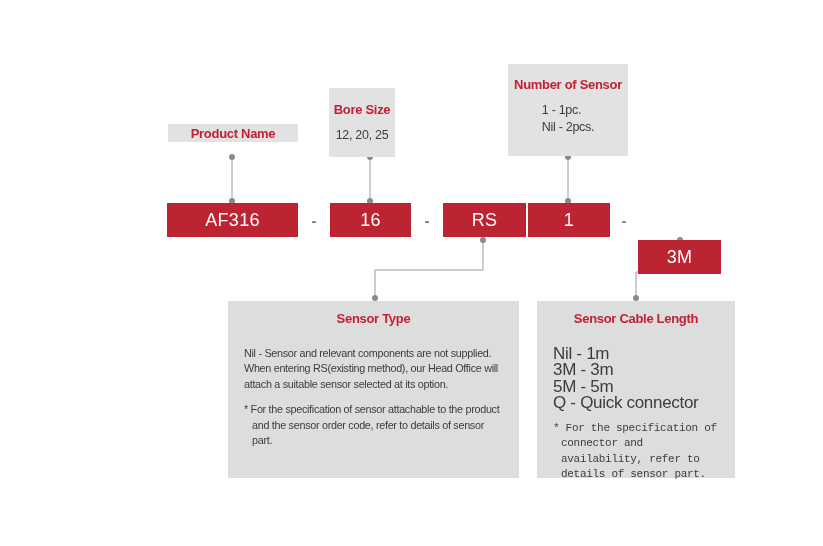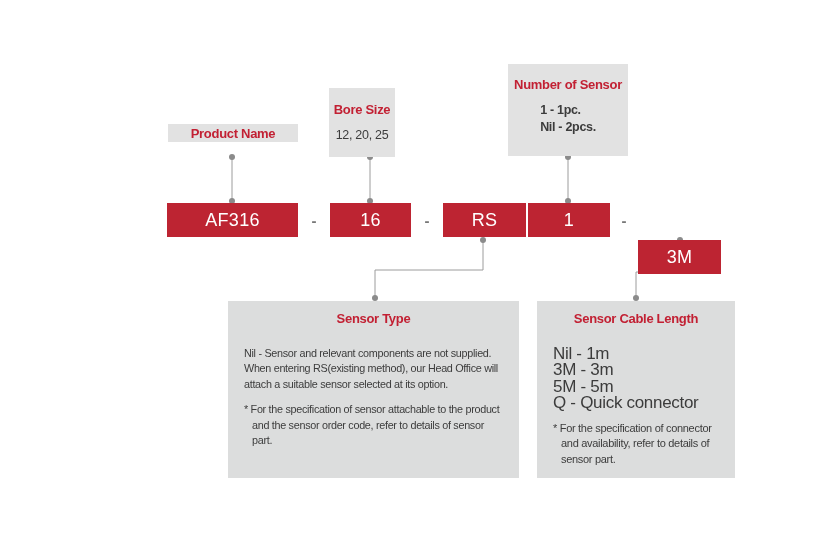--- a/index.html
+++ b/index.html
@@ -57,21 +57,20 @@
     padding-top: 13px;
   }
   .nos-options {
     display: inline-block;
     text-align: left;
     margin-top: 10px;
     color: var(--body-text);
     font-size: 12.5px;
     line-height: 17px;
     letter-spacing: -0.3px;
-    font-weight: bold;
   }
 
   
   .code-box {
     position: absolute;
     top: 203px; height: 34px;
     background: var(--box-red);
     color: var(--code-text);
     display: flex; align-items: center; justify-content: center;
     font-size: 18px;
@@ -119,21 +118,21 @@
   .panel-body { margin: 0; }
   .panel-note {
     margin-top: 10px;
     padding-left: 8px;
     text-indent: -8px;
   }
   .cable-options div {
     font-size: 17px;
     line-height: 16.5px;
   }
-  .panel-cable .panel-note { margin-top: 9px; font-size: 11px; line-height: 15.5px; }
+  .panel-cable .panel-note { margin-top: 9px; font-size: 11px; line-height: 15.5px; font-family: Liberation Mono, monospace; }
 </style>
 </head>
 <body>
 
 <div class="stage">
 
   <svg class="connector-svg" width="823" height="546" viewBox="0 0 823 546">
     <g fill="none" style="stroke:var(--connector-gray)" stroke-width="1">
       <path d="M232,157 V202"></path>
       <path d="M370,157 V202"></path>

